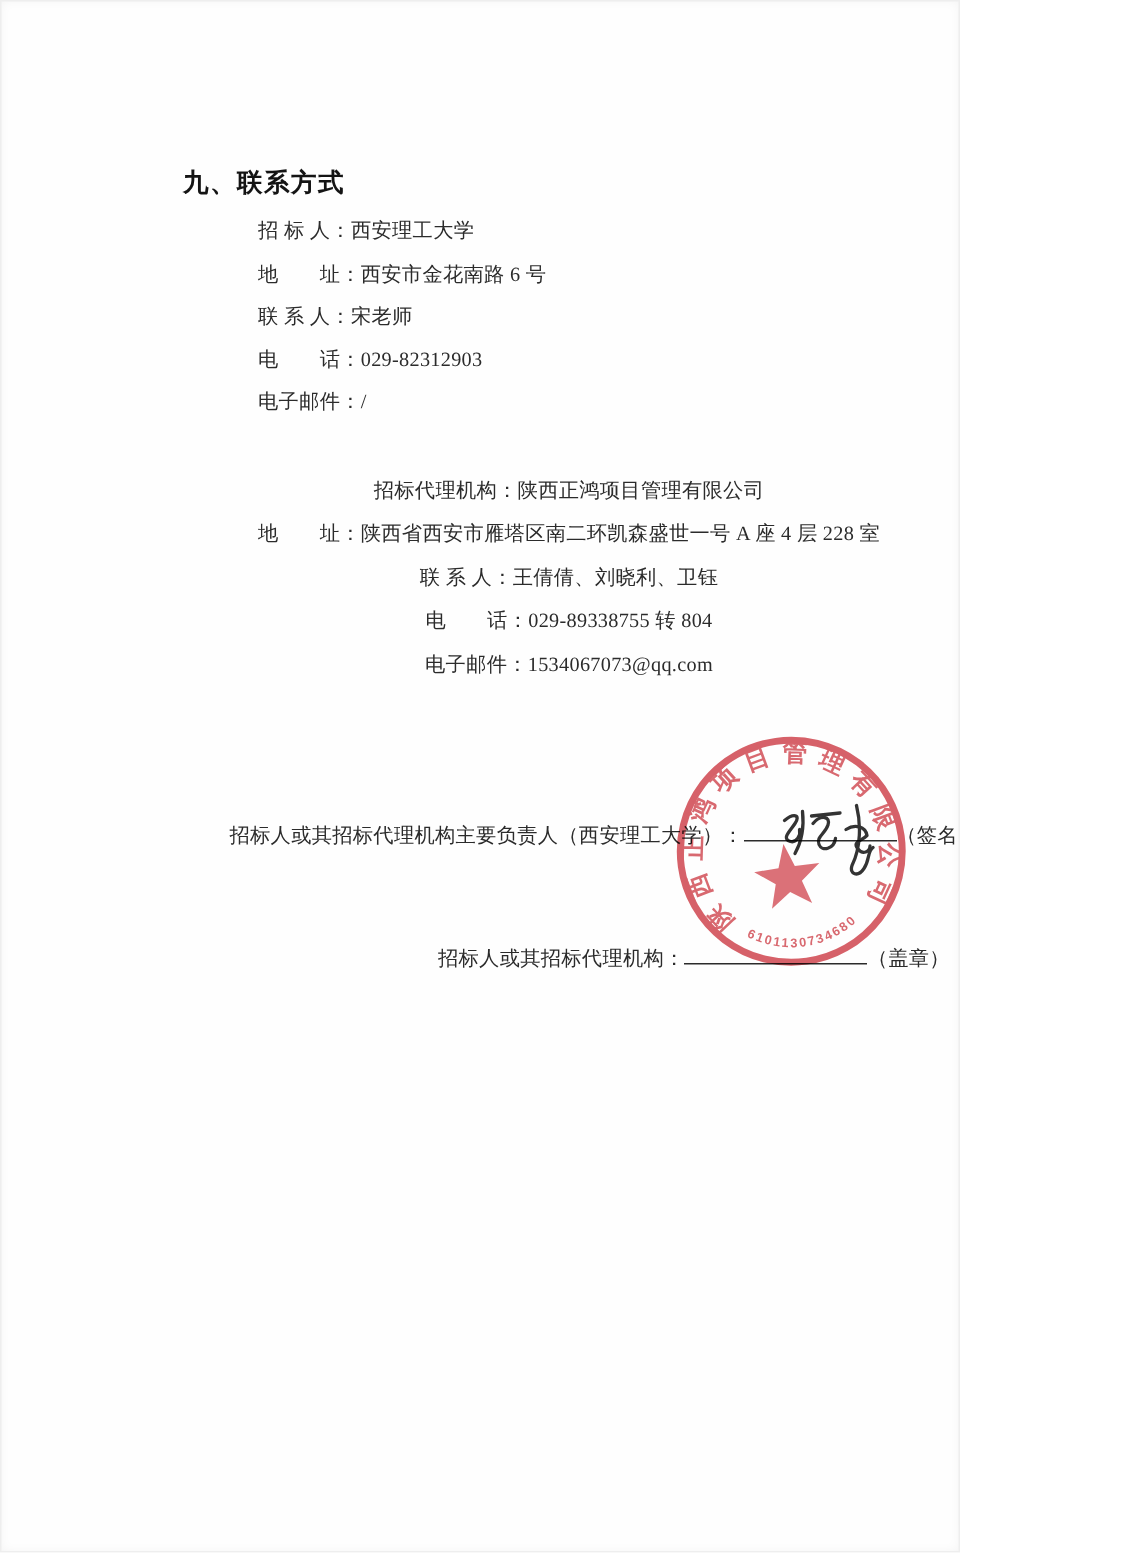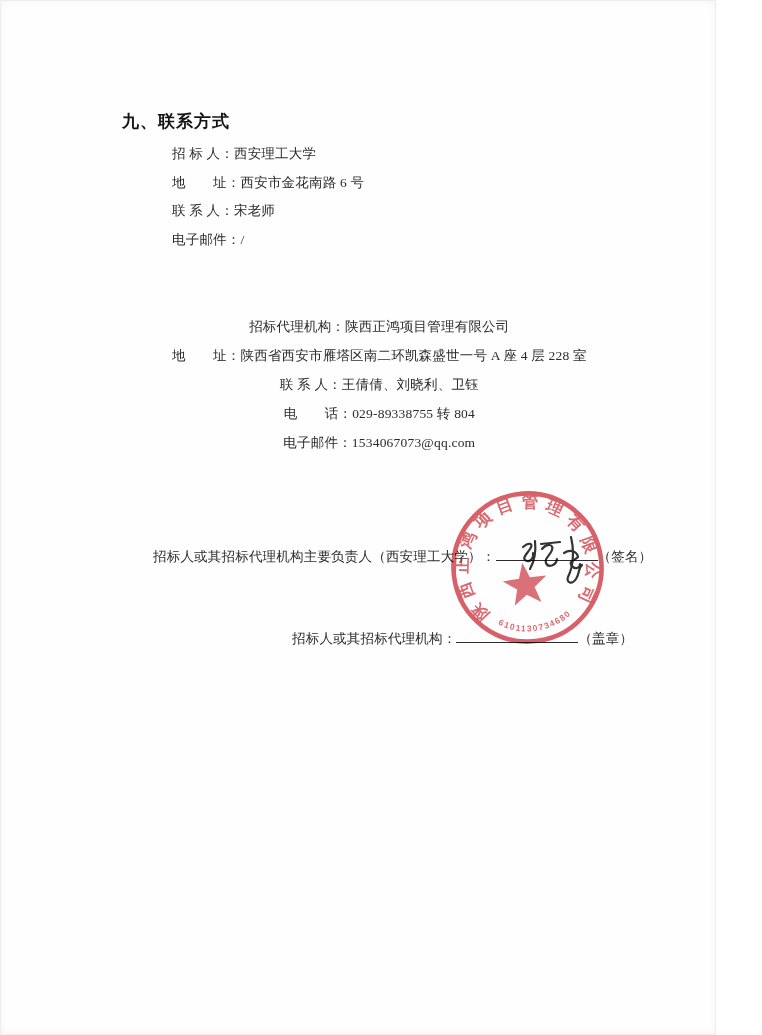--- a/index.html
+++ b/index.html
@@ -1,18 +1,18 @@
 <!DOCTYPE html>
 <html><head>
 <meta charset="utf-8">
 <style>
   html,body{margin:0;padding:0;background:#ffffff;}
   .page{
     position:relative;
-    width:716px;height:1035px;
+    width:640px;height:1035px;
     background:#fefefe;
     overflow:hidden;
     font-family:"Liberation Serif","DejaVu Serif",serif;
     color:#2b2b2b;
     box-shadow:inset 0 0 0 1px #eeeeee, inset 0 0 8px rgba(0,0,0,0.05);
   }
   .section-title{
     position:absolute;left:122px;top:110px;
     font-family:"Liberation Sans","DejaVu Sans",sans-serif;
     font-size:17px;font-weight:700;color:#141414;
@@ -52,20 +52,21 @@
 <body>
 
 <div class="page">
 
   <div class="section-title">九、联系方式</div>
 
   <div class="contact-block block-tenderer">
     <div class="contact-row"><span>招 标 人：</span><span>西安理工大学</span></div>
     <div class="contact-row"><span>地　　址：</span><span>西安市金花南路 6 号</span></div>
     <div class="contact-row"><span>联 系 人：</span><span>宋老师</span></div>
+    <div class="contact-row"><span>电　　话：</span><span>029-82312903</span></div>
     <div class="contact-row"><span>电子邮件：</span><span>/</span></div>
   </div>
 
   <div class="contact-block block-agency">
     <div class="contact-row"><span>招标代理机构：</span><span>陕西正鸿项目管理有限公司</span></div>
     <div class="contact-row"><span>地　　址：</span><span>陕西省西安市雁塔区南二环凯森盛世一号 A 座 4 层 228 室</span></div>
     <div class="contact-row"><span>联 系 人：</span><span>王倩倩、刘晓利、卫钰</span></div>
     <div class="contact-row"><span>电　　话：</span><span>029-89338755 转 804</span></div>
     <div class="contact-row"><span>电子邮件：</span><span>1534067073@qq.com</span></div>
   </div>

